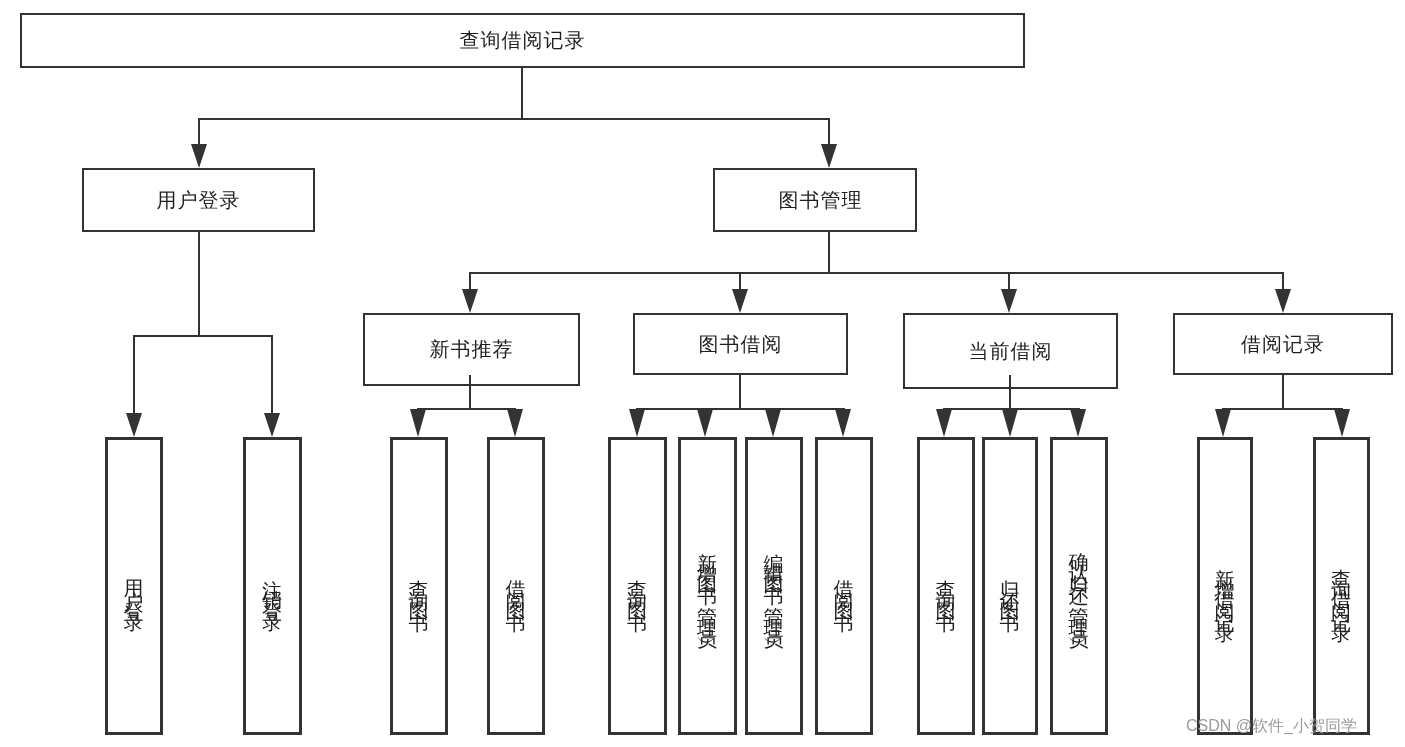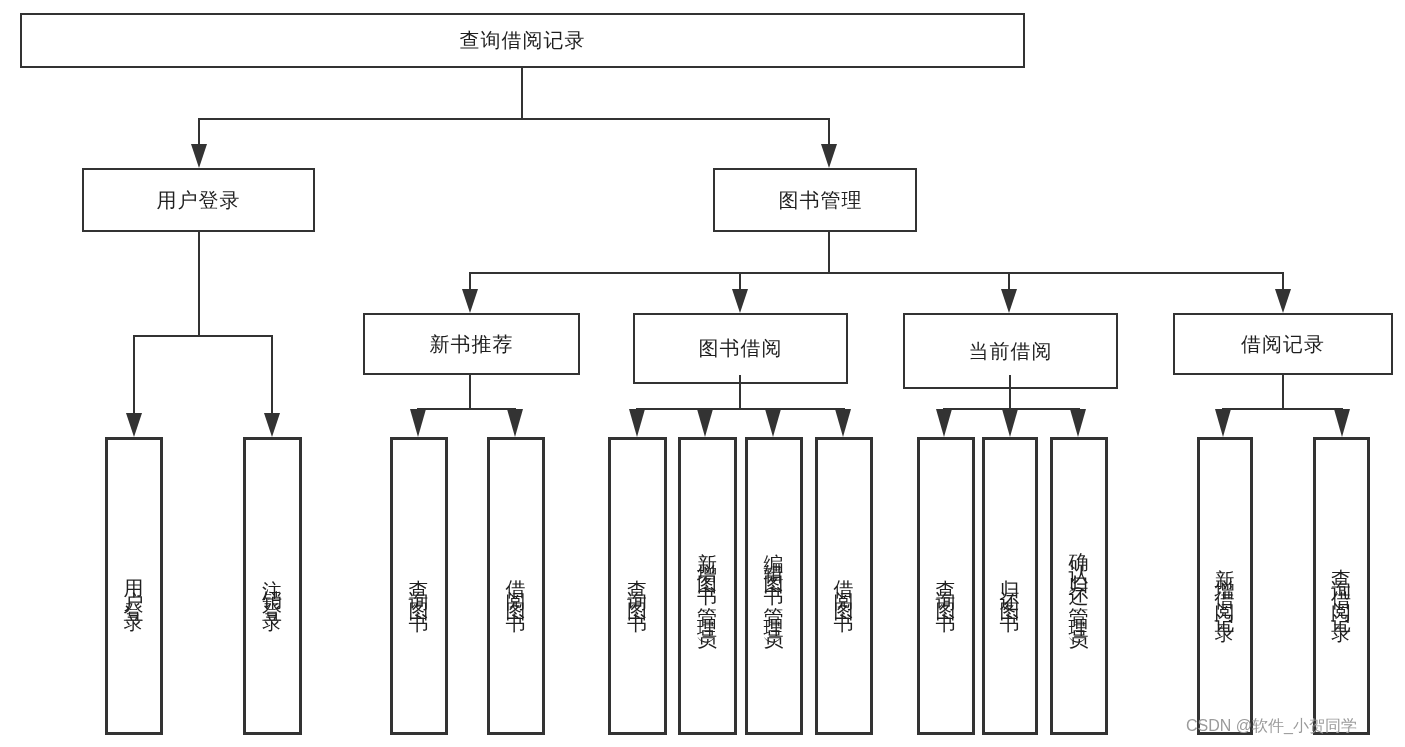--- a/index.html
+++ b/index.html
@@ -69,24 +69,24 @@
   <div class="hline" style="left:469px;top:272px;width:815px;"></div>
   <div class="vline" style="left:469px;top:272px;height:18px;"></div>
   <div class="arrow" style="left:462px;top:289px;"></div>
   <div class="vline" style="left:739px;top:272px;height:18px;"></div>
   <div class="arrow" style="left:732px;top:289px;"></div>
   <div class="vline" style="left:1008px;top:272px;height:18px;"></div>
   <div class="arrow" style="left:1001px;top:289px;"></div>
   <div class="vline" style="left:1282px;top:272px;height:18px;"></div>
   <div class="arrow" style="left:1275px;top:289px;"></div>
 
-  <div class="box" style="left:363px;top:313px;width:217px;height:62px;">
+  <div class="box" style="left:363px;top:313px;width:217px;height:73px;">
     <span>新书推荐</span>
   </div>
-  <div class="box" style="left:633px;top:313px;width:215px;height:71px;justify-content:center;">
+  <div class="box" style="left:633px;top:313px;width:215px;height:62px;justify-content:center;">
     <span>图书借阅</span>
   </div>
   <div class="box" style="left:903px;top:313px;width:215px;height:76px;">
     <span>当前借阅</span>
   </div>
   <div class="box" style="left:1173px;top:313px;width:220px;height:62px;">
     <span>借阅记录</span>
   </div>
 
   <div class="vline" style="left:469px;top:375px;height:33px;"></div>

